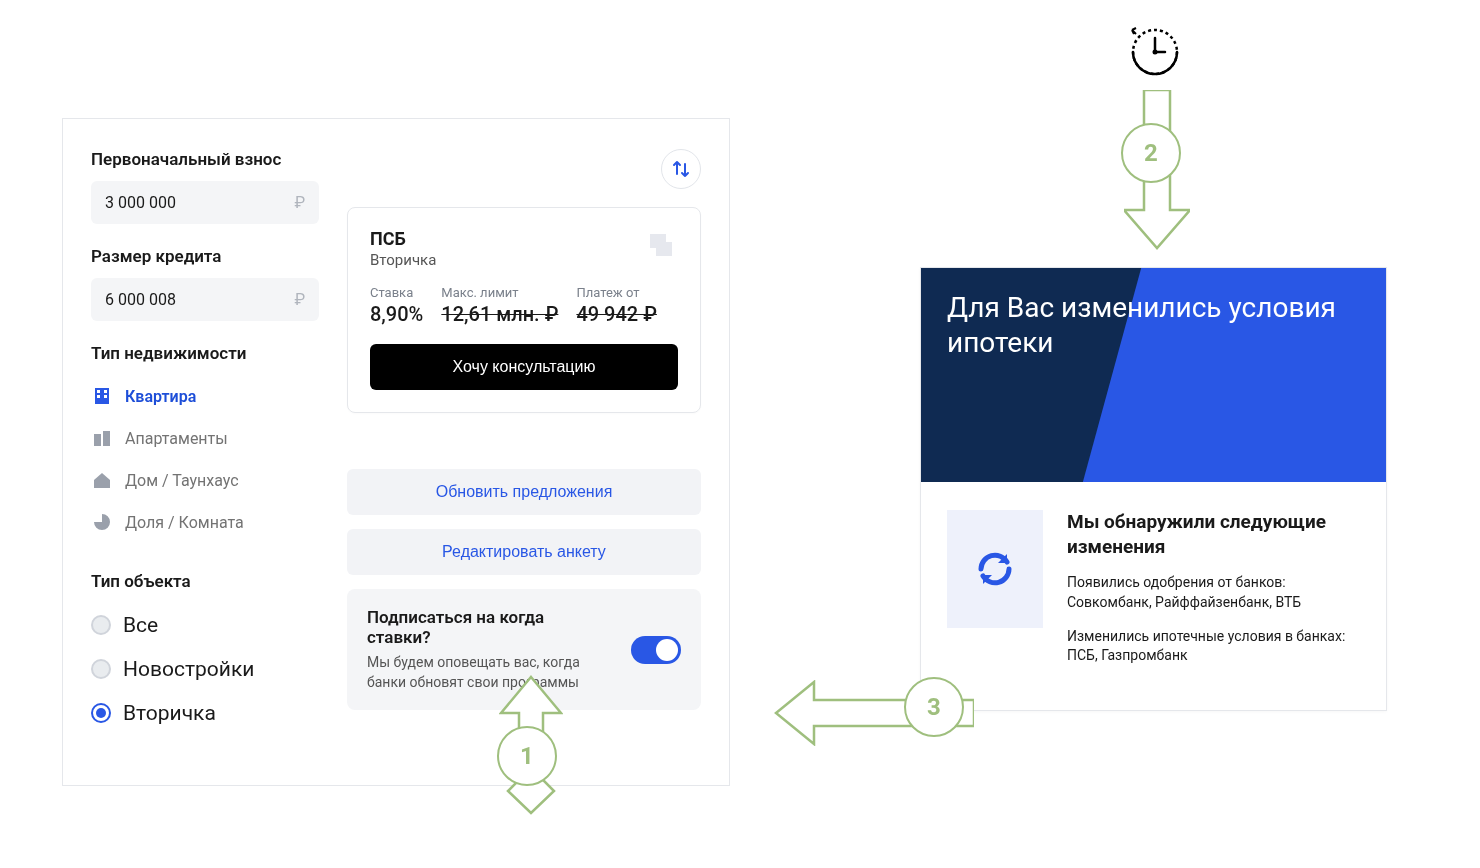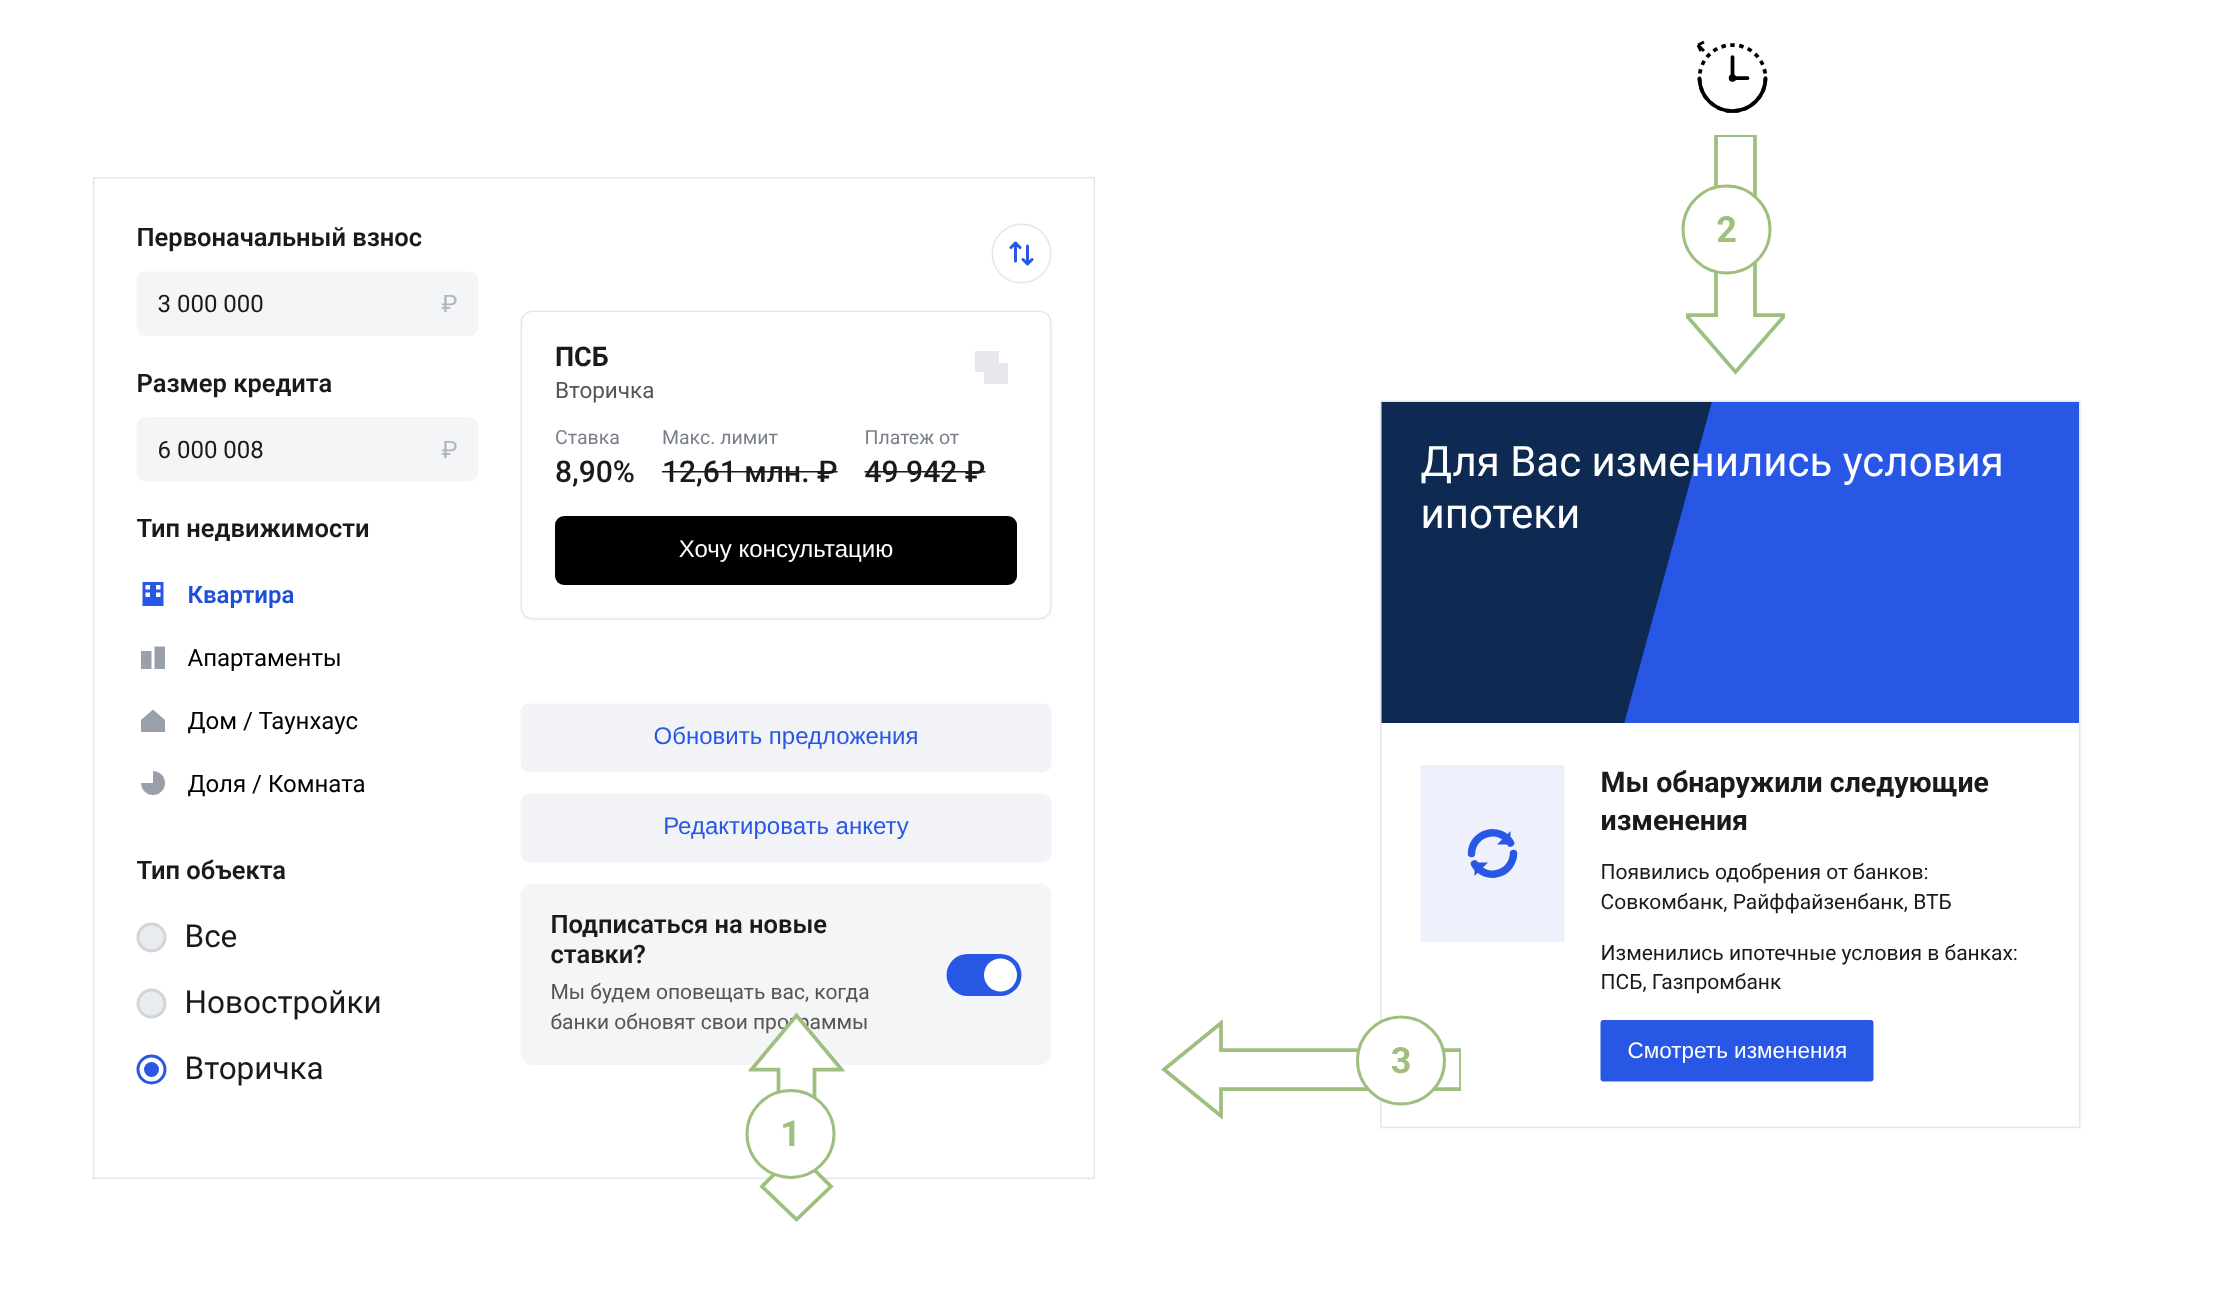--- a/index.html
+++ b/index.html
@@ -43,21 +43,21 @@
   }
   .input-box .ruble { color: #b0b5bd; }
 
   .prop-type-list { margin-top: 8px; margin-bottom: 28px; }
   .prop-type-item {
     display: flex;
     align-items: center;
     gap: 12px;
     padding: 10px 0;
     font-size: 16px;
-    color: #000000;
+    color: #737373;
     cursor: pointer;
   }
   .prop-type-item.active { color: #1d4ed8; font-weight: 600; }
   .prop-icon {
     width: 22px; height: 22px;
     display: inline-flex; align-items: center; justify-content: center;
     color: #9aa0ab;
   }
   .prop-type-item.active .prop-icon { color: #2957e5; }
 
@@ -376,21 +376,21 @@
         </div>
       </div>
       <button class="cta-btn">Хочу консультацию</button>
     </div>
 
     <button class="sec-btn">Обновить предложения</button>
     <button class="sec-btn">Редактировать анкету</button>
 
     <div class="subscribe-card">
       <div>
-        <div class="sub-title">Подписаться на новые ставки?</div>
+        <div class="sub-title">Подписаться на когда ставки?</div>
         <div class="sub-desc">Мы будем оповещать вас, когда банки обновят свои программы</div>
       </div>
       <div class="toggle"></div>
     </div>
   </div>
 </div>
 
 <div class="email-card">
   <div class="email-hero">
     <div class="shape"></div>
@@ -402,16 +402,15 @@
         <path d="M38 24 A14 14 0 0 1 12 31" stroke="currentColor" stroke-width="5" fill="none" stroke-linecap="round"></path>
         <path d="M10 24 A14 14 0 0 1 36 17" stroke="currentColor" stroke-width="5" fill="none" stroke-linecap="round"></path>
         <path d="M36 9 L36 18 L27 18 Z" fill="currentColor"></path>
         <path d="M12 39 L12 30 L21 30 Z" fill="currentColor"></path>
       </svg>
     </div>
     <div class="email-right">
       <h3>Мы обнаружили следующие изменения</h3>
       <div class="email-para">Появились одобрения от банков: Совкомбанк, Райффайзенбанк, ВТБ</div>
       <div class="email-para">Изменились ипотечные условия в банках: ПСБ, Газпромбанк</div>
-      <button class="email-btn">Смотреть изменения</button>
     </div>
   </div>
 </div>
 
 </body></html>

